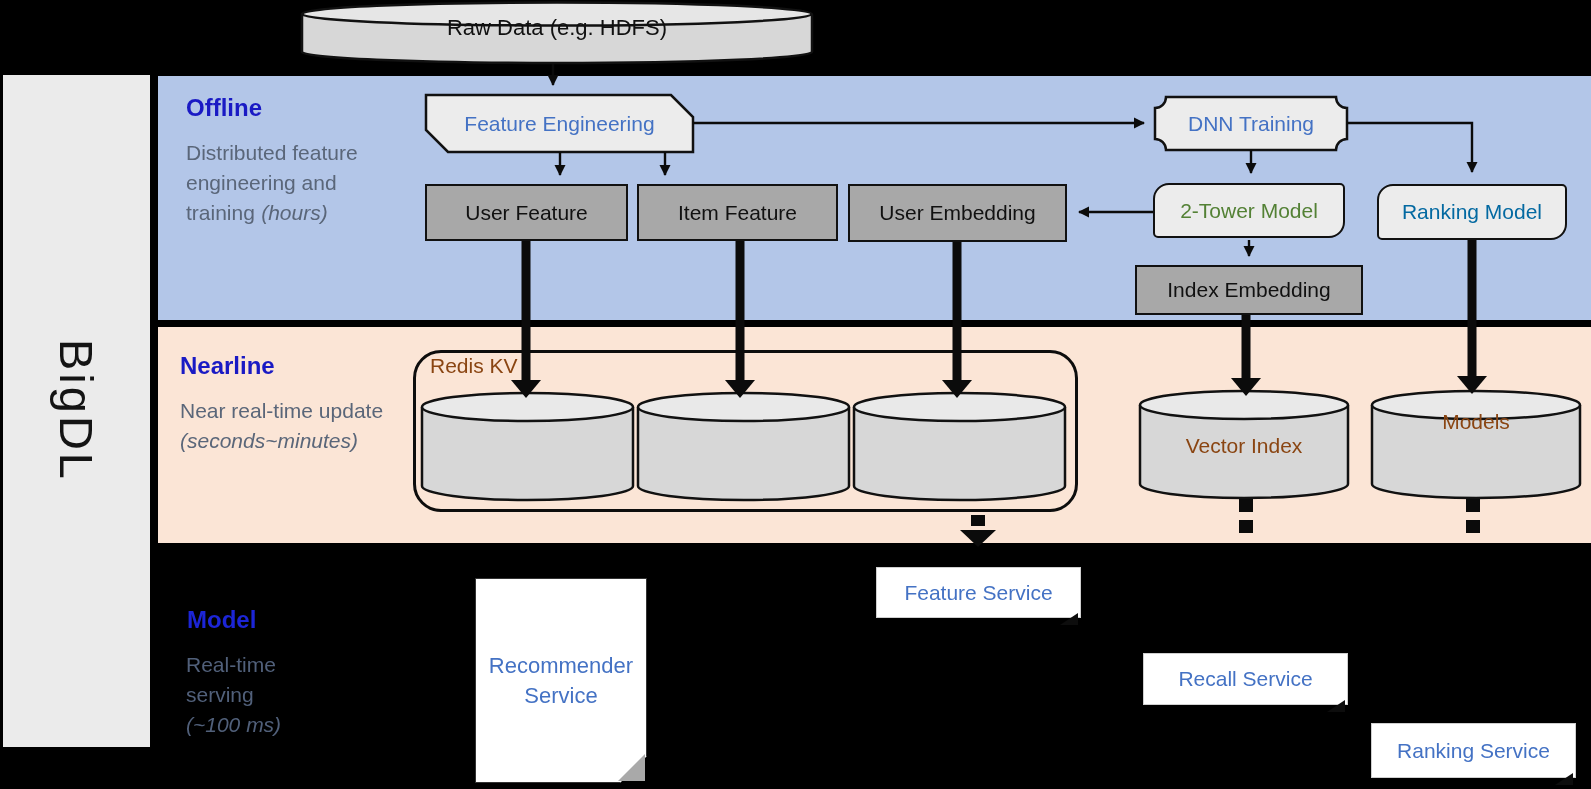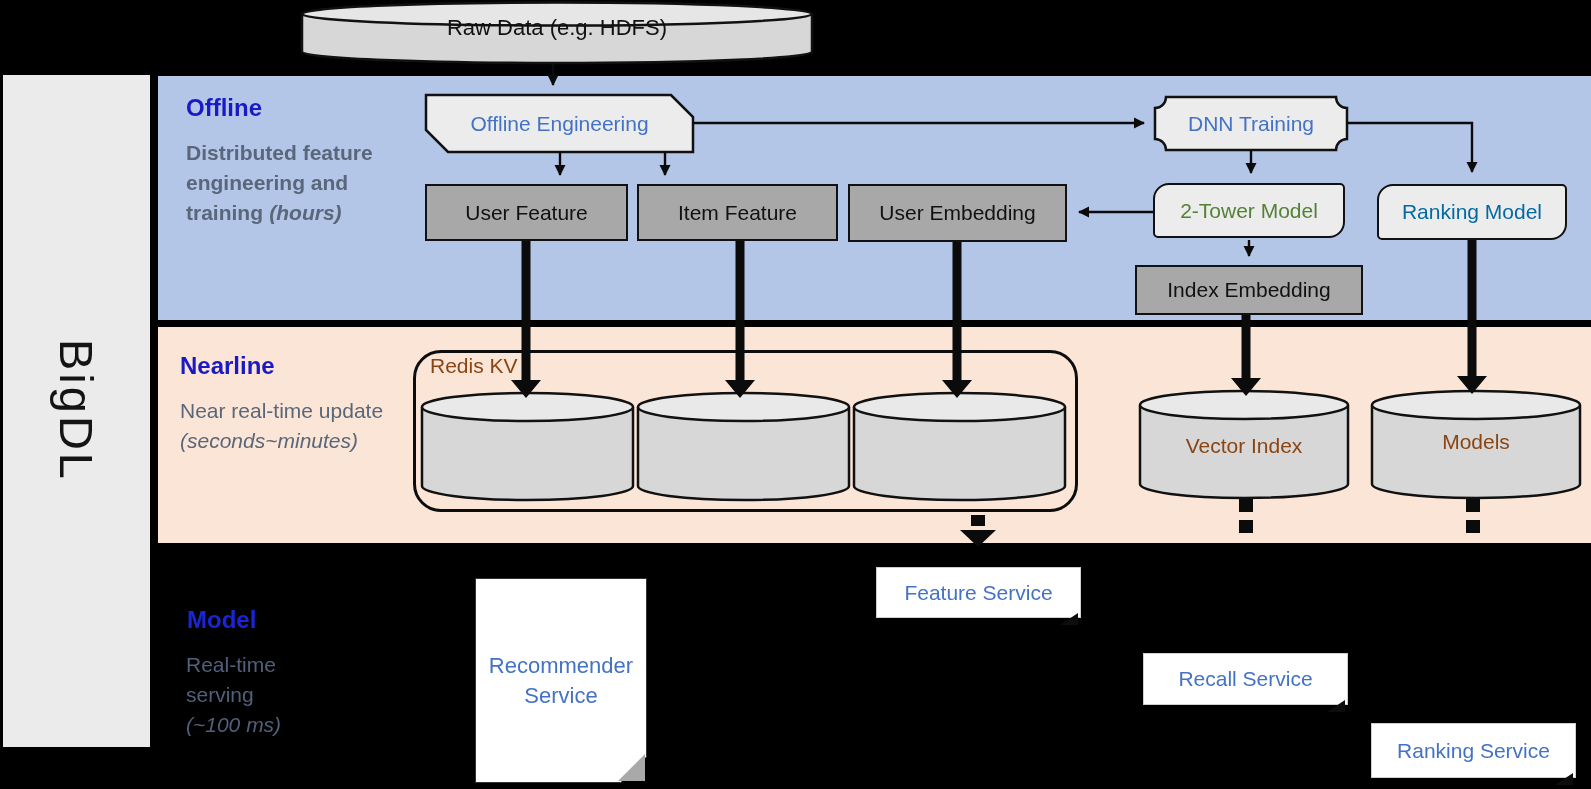--- a/index.html
+++ b/index.html
@@ -45,21 +45,21 @@
 <div class="stage">
 
   <div class="abs sidebar">
     <div class="brand-text">BigDL</div>
   </div>
 
   <div class="abs band band-offline"></div>
   <div class="abs band band-nearline"></div>
 
   <div class="abs sec-title" style="left:186px;top:94px;color:#1a1ac4;">Offline</div>
-  <div class="abs sec-desc" style="left:186px;top:138px;width:188px;color:#5a6679;font-weight:bold;"><span>Distributed feature engineering and training</span><span class="dur">(hours)</span></div>
+  <div class="abs sec-desc" style="left:186px;top:138px;width:188px;color:#5a6679;"><span>Distributed feature engineering and training</span><span class="dur">(hours)</span></div>
 
   <div class="abs sec-title" style="left:180px;top:352px;color:#1a1ac4;">Nearline</div>
   <div class="abs sec-desc" style="left:180px;top:396px;width:205px;color:#5a6679;"><span>Near real-time update</span><span class="dur" style="margin-left:0;display:block;">(seconds~minutes)</span></div>
 
   <div class="abs sec-title" style="left:187px;top:606px;color:#1c25d6;font-weight:700;">Model</div>
   <div class="abs sec-desc" style="left:186px;top:650px;width:132px;color:#51607a;"><span>Real-time serving</span><span class="dur" style="margin-left:0;display:block;">(~100 ms)</span></div>
 
   <div class="abs redis-container"></div>
   <div class="abs" style="left:430px;top:354px;font-size:21px;color:#8a4512;z-index:4;">Redis KV</div>
 
@@ -148,24 +148,24 @@
           <rect x="1239" y="520" width="14" height="13"></rect>
       </g>
       <g>
         <rect x="1466" y="499" width="14" height="13"></rect>
           <rect x="1466" y="520" width="14" height="13"></rect>
       </g>
     </g>
   </svg>
 
   <div class="abs shape-label" style="left:302px;top:4px;width:510px;height:48px;font-size:22px;color:#111;">Raw Data (e.g. HDFS)</div>
-  <div class="abs shape-label" style="left:426px;top:95px;width:267px;height:57px;font-size:21px;color:#4472c4;">Offline Engineering</div>
+  <div class="abs shape-label" style="left:426px;top:95px;width:267px;height:57px;font-size:21px;color:#4472c4;">Feature Engineering</div>
   <div class="abs shape-label" style="left:1155px;top:97px;width:192px;height:53px;font-size:21px;color:#4472c4;">DNN Training</div>
   <div class="abs shape-label" style="left:1140px;top:408px;width:208px;height:76px;font-size:21px;color:#8a4512;">Vector Index</div>
-  <div class="abs shape-label" style="left:1372px;top:404px;width:208px;height:76px;font-size:21px;color:#8a4512;">Models</div>
+  <div class="abs shape-label" style="left:1372px;top:384px;width:208px;height:76px;font-size:21px;color:#8a4512;">Models</div>
 
   <div class="abs node gray-box" style="left:425px;top:184px;width:203px;height:57px;">
       <span>User Feature</span>
     </div>
   <div class="abs node gray-box" style="left:637px;top:184px;width:201px;height:57px;">
       <span>Item Feature</span>
     </div>
   <div class="abs node gray-box" style="left:848px;top:184px;width:219px;height:58px;">
       <span>User Embedding</span>
     </div>

